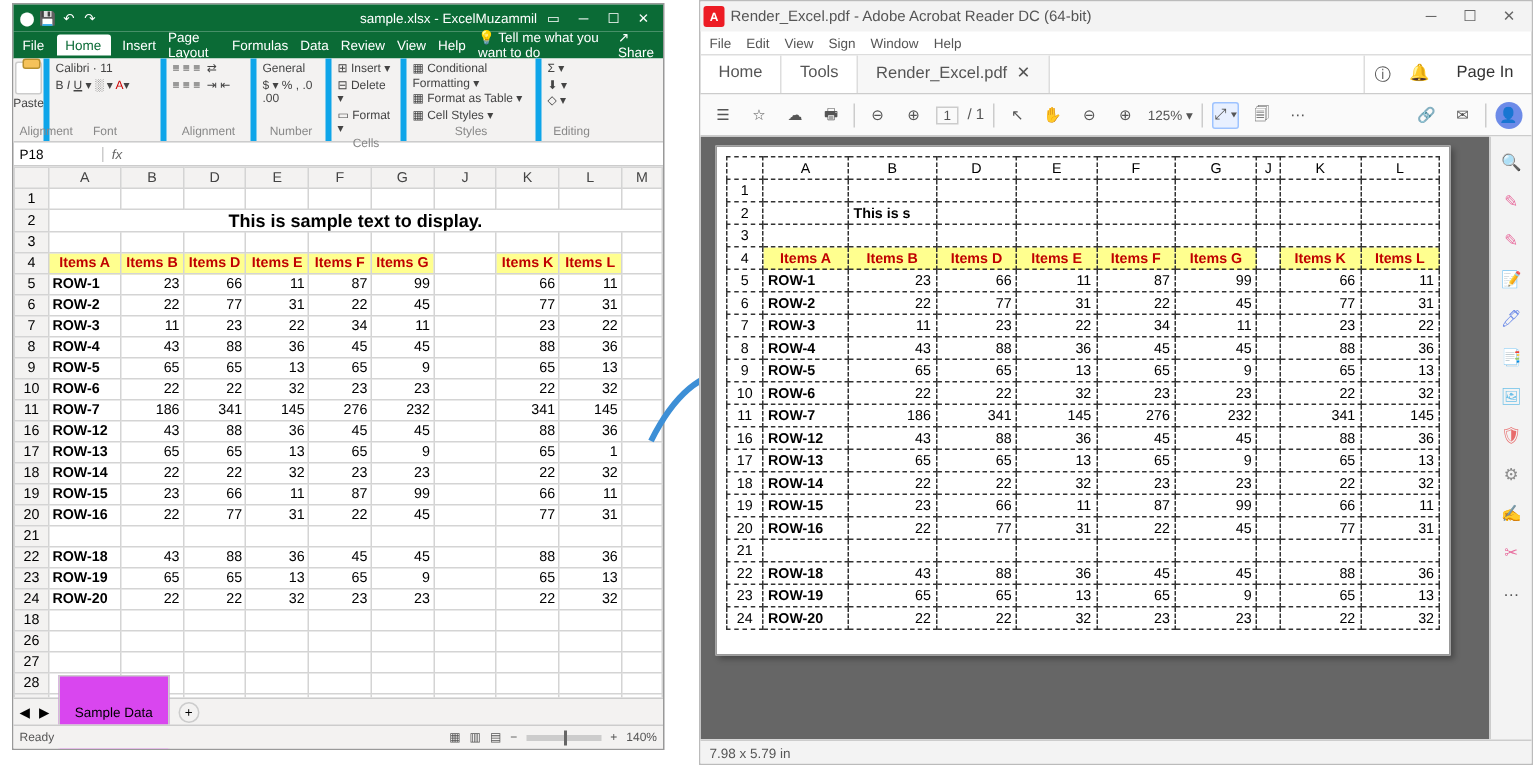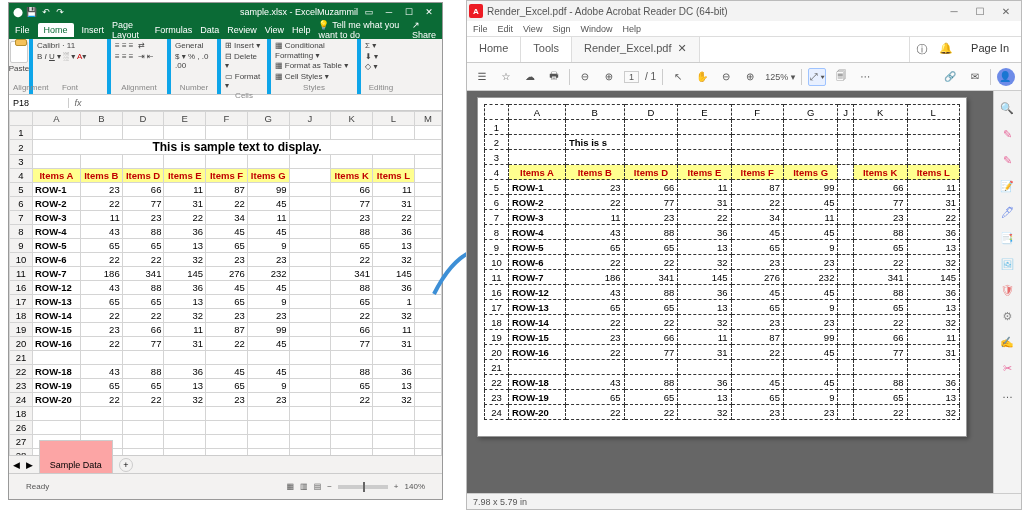--- a/index.html
+++ b/index.html
@@ -120,35 +120,35 @@
     height:18px;
     background:#f3f2f1;
     border-top:1px solid #ccc;
     display:flex;
     align-items:center;
     font-size:9px;
     padding: 0 4px;
     gap:6px;
   }
   .sheet-tab {
-    background:#fca5a5;
+    background:#d946ef;
     border:1px solid #ccc;
     border-bottom:none;
     padding:19px 10px;
   }
   .plus-tab { width:14px; height:14px; border:1px solid #ccc; border-radius:50%; text-align:center; line-height:12px;}
   .excel-statusbar {
-    height:26px;
+    height:16px;
     background:#f3f2f1;
     border-top:1px solid #ccc;
     font-size:8px;
     color:#555;
     display:flex;
     align-items:center;
-    padding:0 17px;
+    padding:0 4px;
     gap:6px;
   }
   .excel-statusbar .spacer{flex:1;}
   .zoom-slider { width:50px; height:4px; background:#ccc; position:relative;}
   .zoom-slider::after { content:""; position:absolute; left:50%; top:-3px; width:2px; height:10px; background:#666;}
 
   
   .arrow-wrap {
     position:absolute;
     left: 430px; top: 230px;

